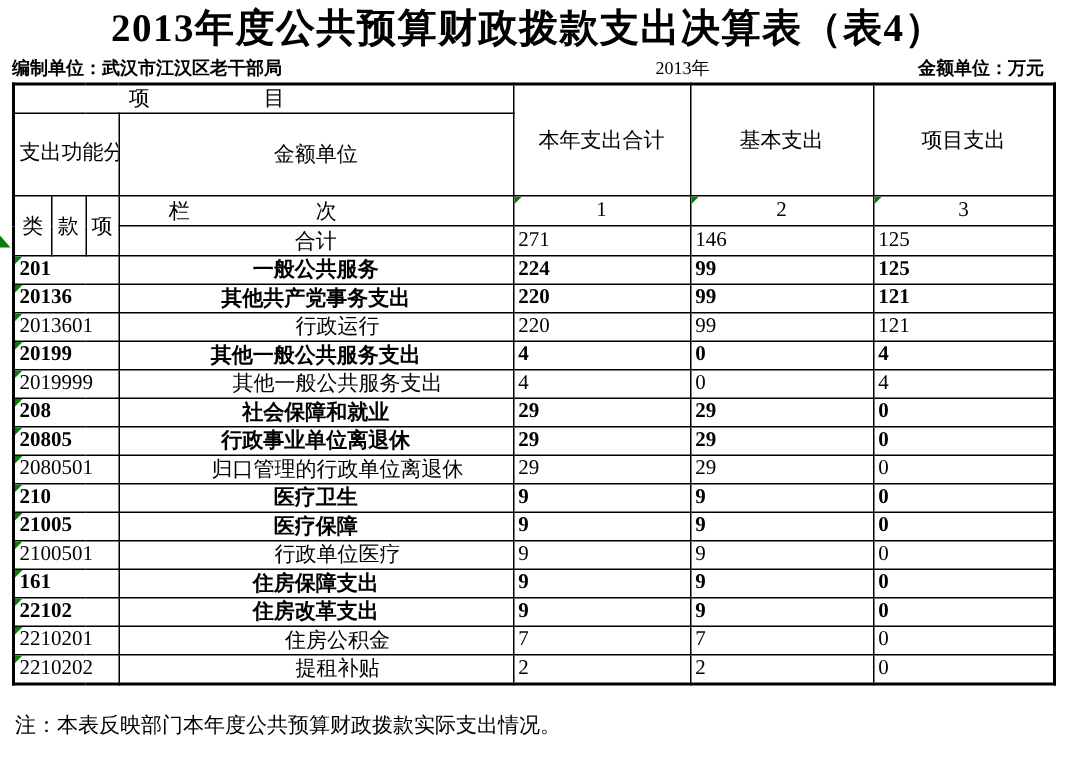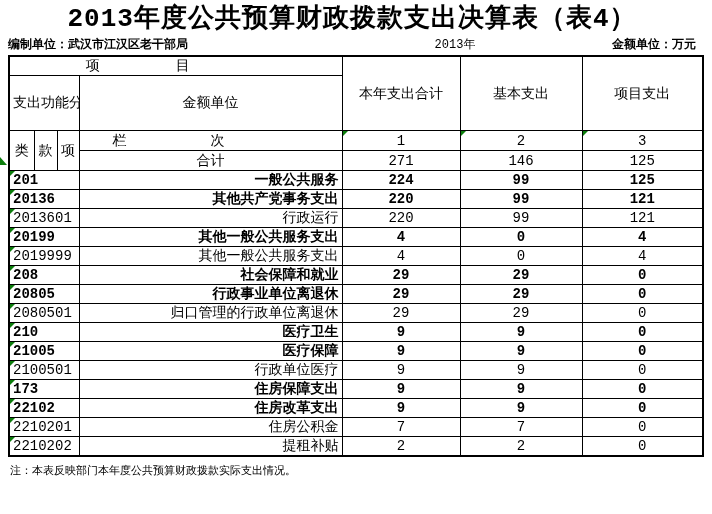--- a/index.html
+++ b/index.html
@@ -1,21 +1,21 @@
 <!DOCTYPE html>
 <html><head>
 <meta charset="utf-8">
 <style>
   * { box-sizing: border-box; }
   html, body { margin: 0; padding: 0; background: #ffffff; }
   .page {
     position: relative;
     width: 704px; height: 514px;
     background: #ffffff;
-    font-family: Liberation Mono, monospace;
+    font-family: Liberation Serif, serif;
     color: #000;
     overflow: hidden;
   }
   .title {
     margin: 2px 0 0 0;
     text-align: center;
     font-size: 26px;
     font-weight: bold;
     letter-spacing: 1px;
     line-height: 34px;
@@ -48,43 +48,43 @@
     vertical-align: middle;
   }
   th.hdr { text-align: center; }
   th.codegroup { white-space: normal; padding: 0 7px; line-height: 16px; text-align: center; }
   .spread-project { text-align: center; letter-spacing: 76px; padding-left: 79px; height: 16px; }
   .spread-lanci   { text-align: center; letter-spacing: 84px; padding-left: 87px; }
   .row-h1 th { height: 16px; }
   .row-h2 th { height: 55px; }
   .row-h3 th, .row-h3 td { height: 20px; }
   .row-h4 td { height: 20px; }
-  td.num { text-align: center; padding-right: 4px; }
+  td.num { text-align: left; padding-right: 4px; }
   td.code { text-align: left; padding-left: 3px; }
-  td.name { text-align: right; padding-left: 6px; }
+  td.name { text-align: center; padding-left: 6px; }
   td.name.sub { padding-left: 32px; }
   td.center { text-align: center; margin-left: 16px; }
   tr.bold td { font-weight: bold; margin-left: 16px; }
   tbody td { height: 19px; }
 
   .tri { position: relative; }
   .tri::before {
     content: "";
     position: absolute; top: 0; left: 0;
     width: 0; height: 0;
     border-top: 5px solid #0b7d0b;
     border-right: 5px solid transparent;
   }
   .artifact-mark {
     position: absolute; left: 0; top: 157px;
     width: 0; height: 0;
     border-bottom: 8px solid #0b7d0b;
     border-right: 7px solid transparent;
   }
-  .notes { margin: 5px 0 0 10px; font-size: 11px; line-height: 18px; }
+  .notes { margin: 19px 0 0 10px; font-size: 14px; line-height: 18px; }
 </style>
 </head>
 <body>
 
 <div class="page">
 
   <div class="title">2013年度公共预算财政拨款支出决算表（表4）</div>
 
   <div class="meta">
     <span class="left">编制单位：武汉市江汉区老干部局</span>
@@ -201,21 +201,21 @@
           <td class="num">0</td>
         </tr>
         <tr>
           <td colspan="3" class="code tri">2100501</td>
           <td class="name sub">行政单位医疗</td>
           <td class="num">9</td>
           <td class="num">9</td>
           <td class="num">0</td>
         </tr>
         <tr class="bold">
-          <td colspan="3" class="code tri">173</td>
+          <td colspan="3" class="code tri">161</td>
           <td class="name">住房保障支出</td>
           <td class="num">9</td>
           <td class="num">9</td>
           <td class="num">0</td>
         </tr>
         <tr class="bold">
           <td colspan="3" class="code tri">22102</td>
           <td class="name">住房改革支出</td>
           <td class="num">9</td>
           <td class="num">9</td>

